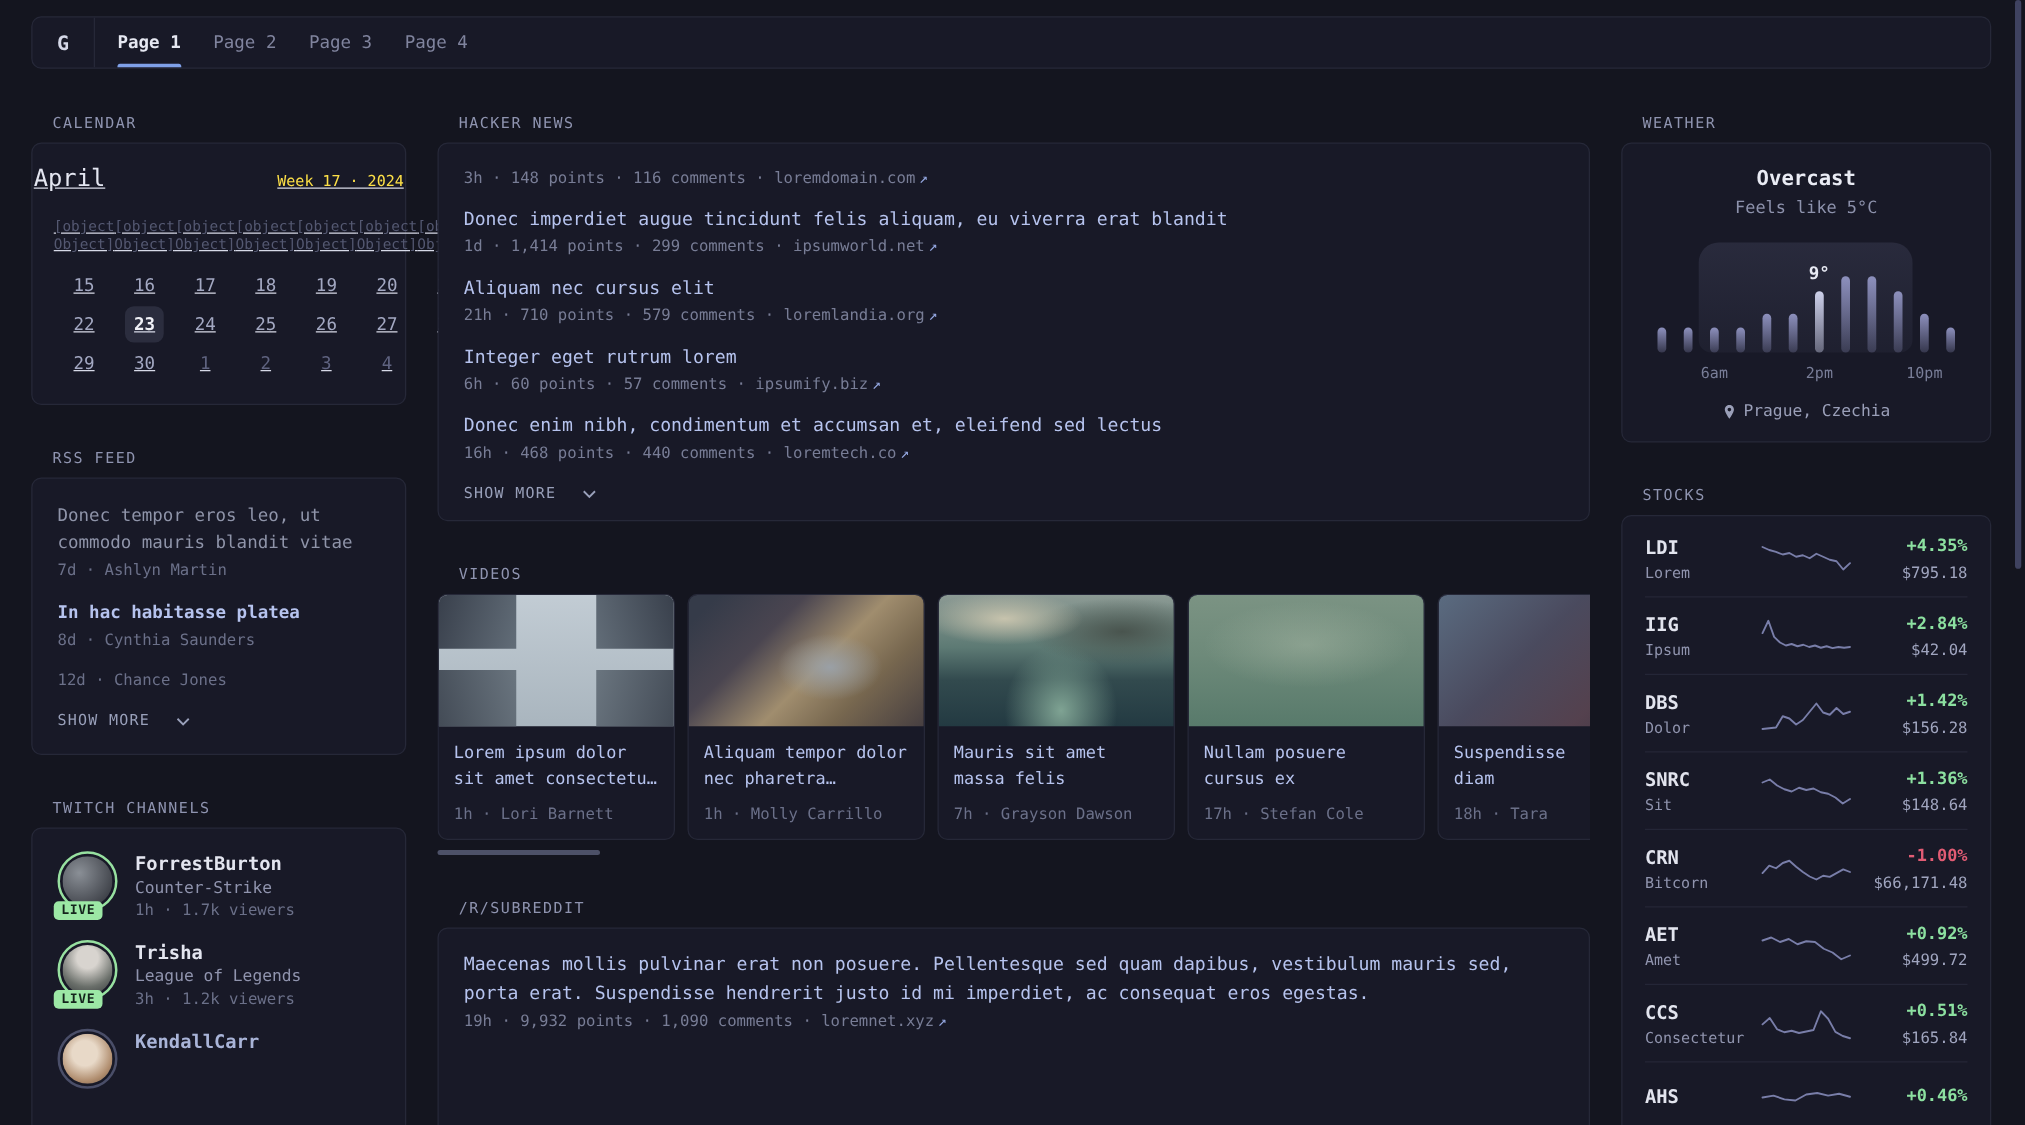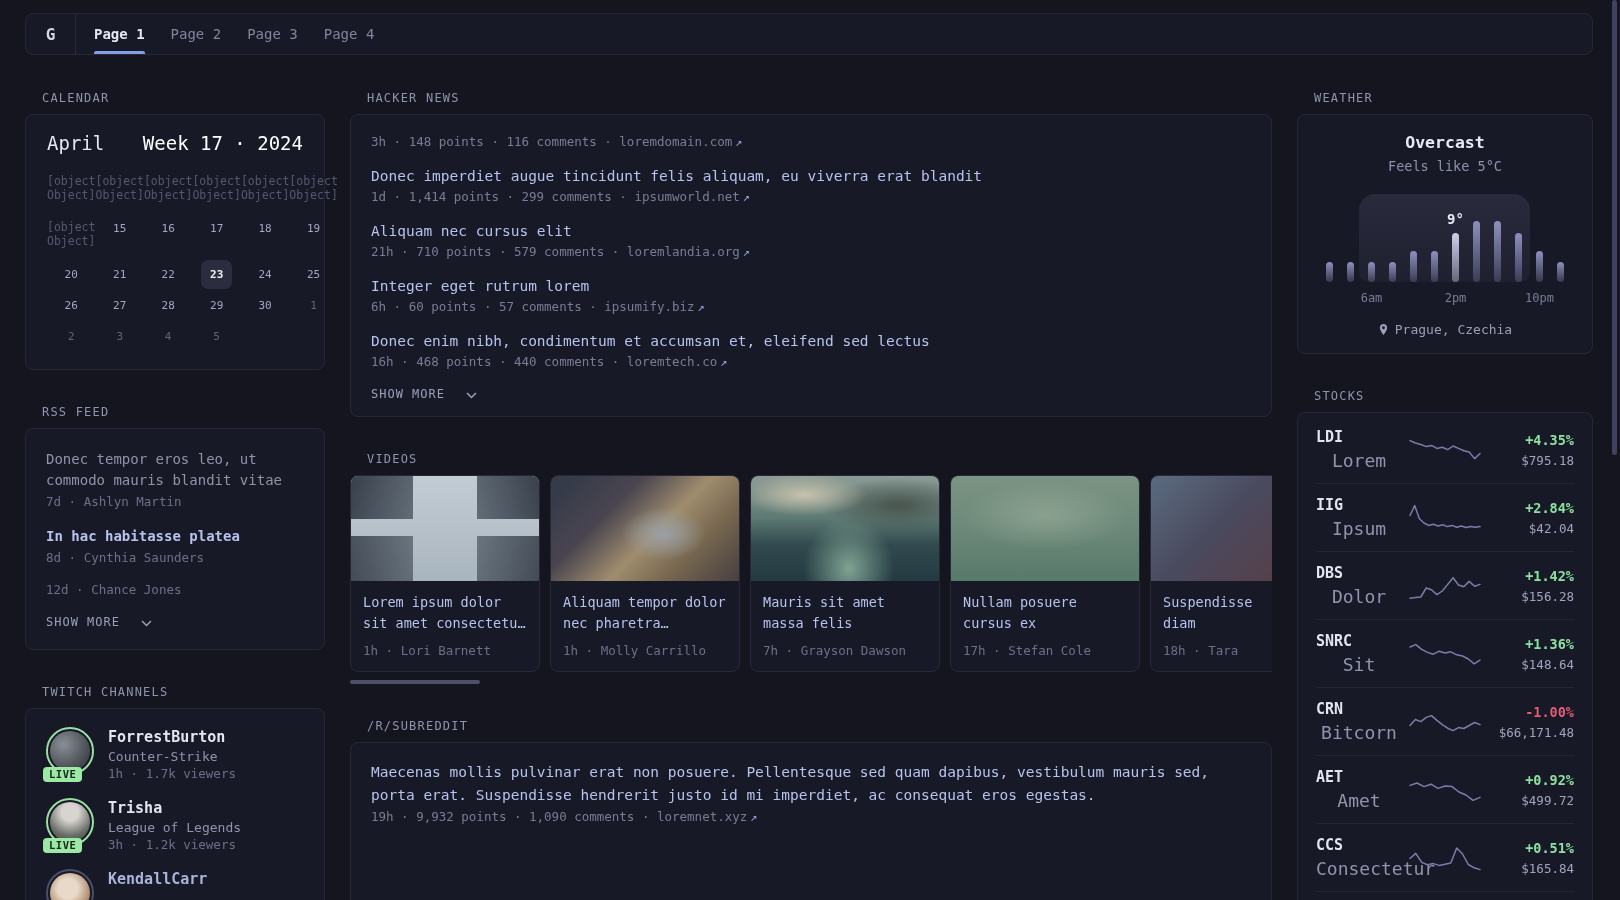--- a/index.html
+++ b/index.html
@@ -24,28 +24,28 @@
   .tab.active::after{content:"";position:absolute;left:0;right:0;bottom:0;height:3px;
         background:var(--accent);border-radius:2px 2px 0 0;}
 
   
   .grid{display:grid;grid-template-columns:300px 922px 296px;gap:0 25px;padding:36px 0 0 25px;}
   .widget{margin-bottom:35px;}
   .sec-label{font-size:12px;letter-spacing:1.2px;color:var(--label);margin:0 0 9px 17px;text-transform:uppercase;}
   .card{background:var(--card);border:1px solid var(--border);border-radius:8px;}
 
   
-  .cal-card{padding:17px 21px 18px;}
+  .cal-card{padding:17px 1px 18px;text-decoration:underline;}
   .cal-head{display:flex;justify-content:space-between;align-items:baseline;}
   .cal-month{font-size:19px;color:#e4e6f1;}
-  .cal-week{font-size:19px;color:#ffffff;}
-  .cal-grid{display:grid;grid-template-columns:repeat(6,1fr);row-gap:2px;margin-top:14px;justify-items:center;}
+  .cal-week{font-size:12px;color:#fde047;}
+  .cal-grid{display:grid;grid-template-columns:repeat(7,1fr);row-gap:2px;margin-top:14px;justify-items:center;margin-left:16px;}
   .cal-dow{font-size:11.5px;color:#545871;padding:6px 0 10px;}
   .cal-cell{width:31px;height:29px;display:flex;align-items:center;justify-content:center;
-            font-size:11px;color:#a3a8c2;border-radius:7px;}
+            font-size:14px;color:#a3a8c2;border-radius:7px;}
   .cal-cell.sel{background:var(--sel);color:#f0f1f7;font-weight:bold;}
   .cal-cell.dim{color:var(--dim);}
 
   
   .rss-card{padding:20px;}
   .rss-item{margin-bottom:17px;}
   .rss-title{font-size:14px;line-height:21px;color:var(--link);font-weight:bold;cursor:pointer;}
   .rss-item.read .rss-title{color:#8f94a9;font-weight:normal;}
   .rss-meta{font-size:12.5px;color:var(--faint);margin-top:3px;}
   .show-more{display:flex;align-items:center;gap:21px;font-size:12px;letter-spacing:1px;
@@ -124,21 +124,21 @@
          font-size:14px;font-weight:bold;color:#e8eaf4;white-space:nowrap;}
   .wx-loc{margin-top:40px;font-size:13px;color:#9a9fb8;display:flex;align-items:center;
           justify-content:center;gap:6px;}
 
   
   .stocks-card{padding:3px 18px;}
   .stock-row{display:flex;align-items:center;padding:11px 0 12px;}
   .stock-row + .stock-row{border-top:1px solid #242637;}
   .stock-left{width:86px;flex:none;}
   .stock-sym{font-size:15px;font-weight:bold;color:#e2e4ee;line-height:20px;}
-  .stock-name{font-size:18px;color:#9094ae;margin-top:3px;text-align:center;}
+  .stock-name{font-size:12px;color:#9094ae;margin-top:3px;}
   .stock-spark{flex:1;display:flex;justify-content:center;}
   .stock-spark svg{overflow:visible;}
   .stock-spark polyline{fill:none;stroke:var(--spark);stroke-width:1.5;stroke-linejoin:round;stroke-linecap:round;}
   .stock-right{width:86px;flex:none;text-align:right;}
   .stock-chg{font-size:13.5px;font-weight:bold;color:var(--green);line-height:20px;}
   .stock-row.neg .stock-chg{color:var(--red);}
   .stock-price{font-size:12.5px;color:#a0a5bf;margin-top:3px;}
 
   .v-scrollbar{position:absolute;right:3px;top:0;width:5px;height:455px;border-radius:3px;
                background:#3f4260;cursor:pointer;}

